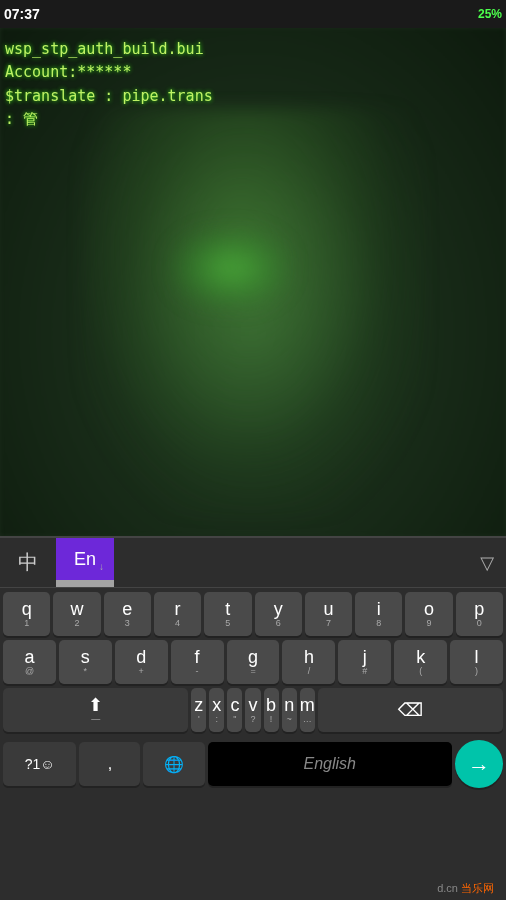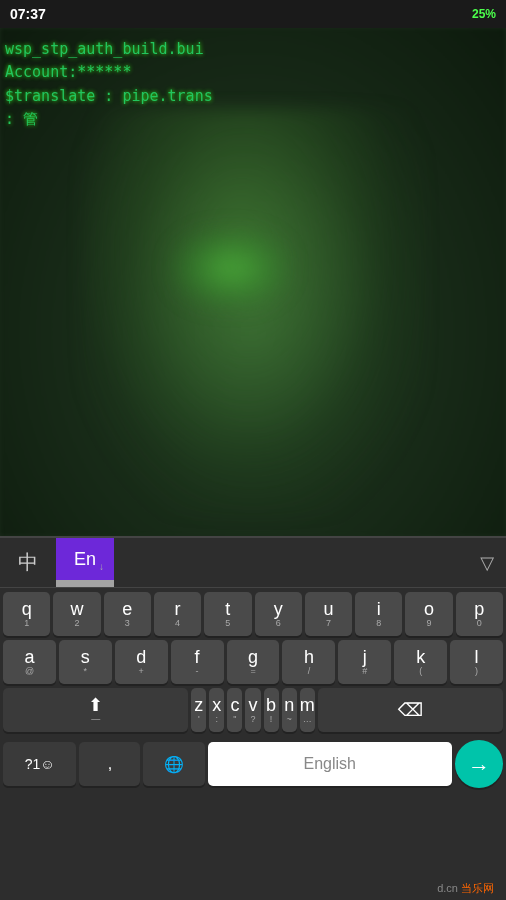--- a/index.html
+++ b/index.html
@@ -13,21 +13,21 @@
 
     
     #status-bar {
       position: absolute;
       top: 0; left: 0; right: 0;
       height: 28px;
       background: #1a1a1a;
       display: flex;
       align-items: center;
       justify-content: space-between;
-      padding: 0 10px;
+      padding: 0 4px;
       z-index: 10;
     }
     #status-time {
       color: #fff;
       font-size: 14px;
       font-weight: bold;
     }
     #status-battery {
       color: #4cff4c;
       font-size: 12px;
@@ -66,21 +66,21 @@
       filter: blur(10px);
     }
 
     
     #terminal-text {
       position: absolute;
       top: 10px; left: 5px;
       font-family: monospace;
       font-size: 15px;
       line-height: 1.55;
-      color: #22c55e;
+      color: #bef264;
       text-shadow: 0 0 4px #39ff14;
     }
 
     
     #divider {
       position: absolute;
       top: 536px; left: 0; right: 0;
       height: 2px;
       background: #444;
     }
@@ -208,29 +208,30 @@
       color: #fff;
       font-size: 16px;
       cursor: pointer;
       box-shadow: 0 2px 0 #222;
     }
     .bottom-key.sym { flex: 1.2; font-size: 14px; }
     .bottom-key.emoji { flex: 1; }
     .bottom-key.globe { flex: 1; }
     #space-input {
       flex: 4;
-      background: #ffffff;
+      background: #000000;
       border-radius: 5px;
       height: 44px;
       display: flex;
       align-items: center;
       justify-content: center;
       color: #888;
       font-size: 16px;
       box-shadow: 0 2px 0 #222;
+      font-style: italic;
     }
 
     
     #watermark {
       position: absolute;
       bottom: 4px;
       right: 12px;
       font-size: 11px;
       color: #888;
     }

